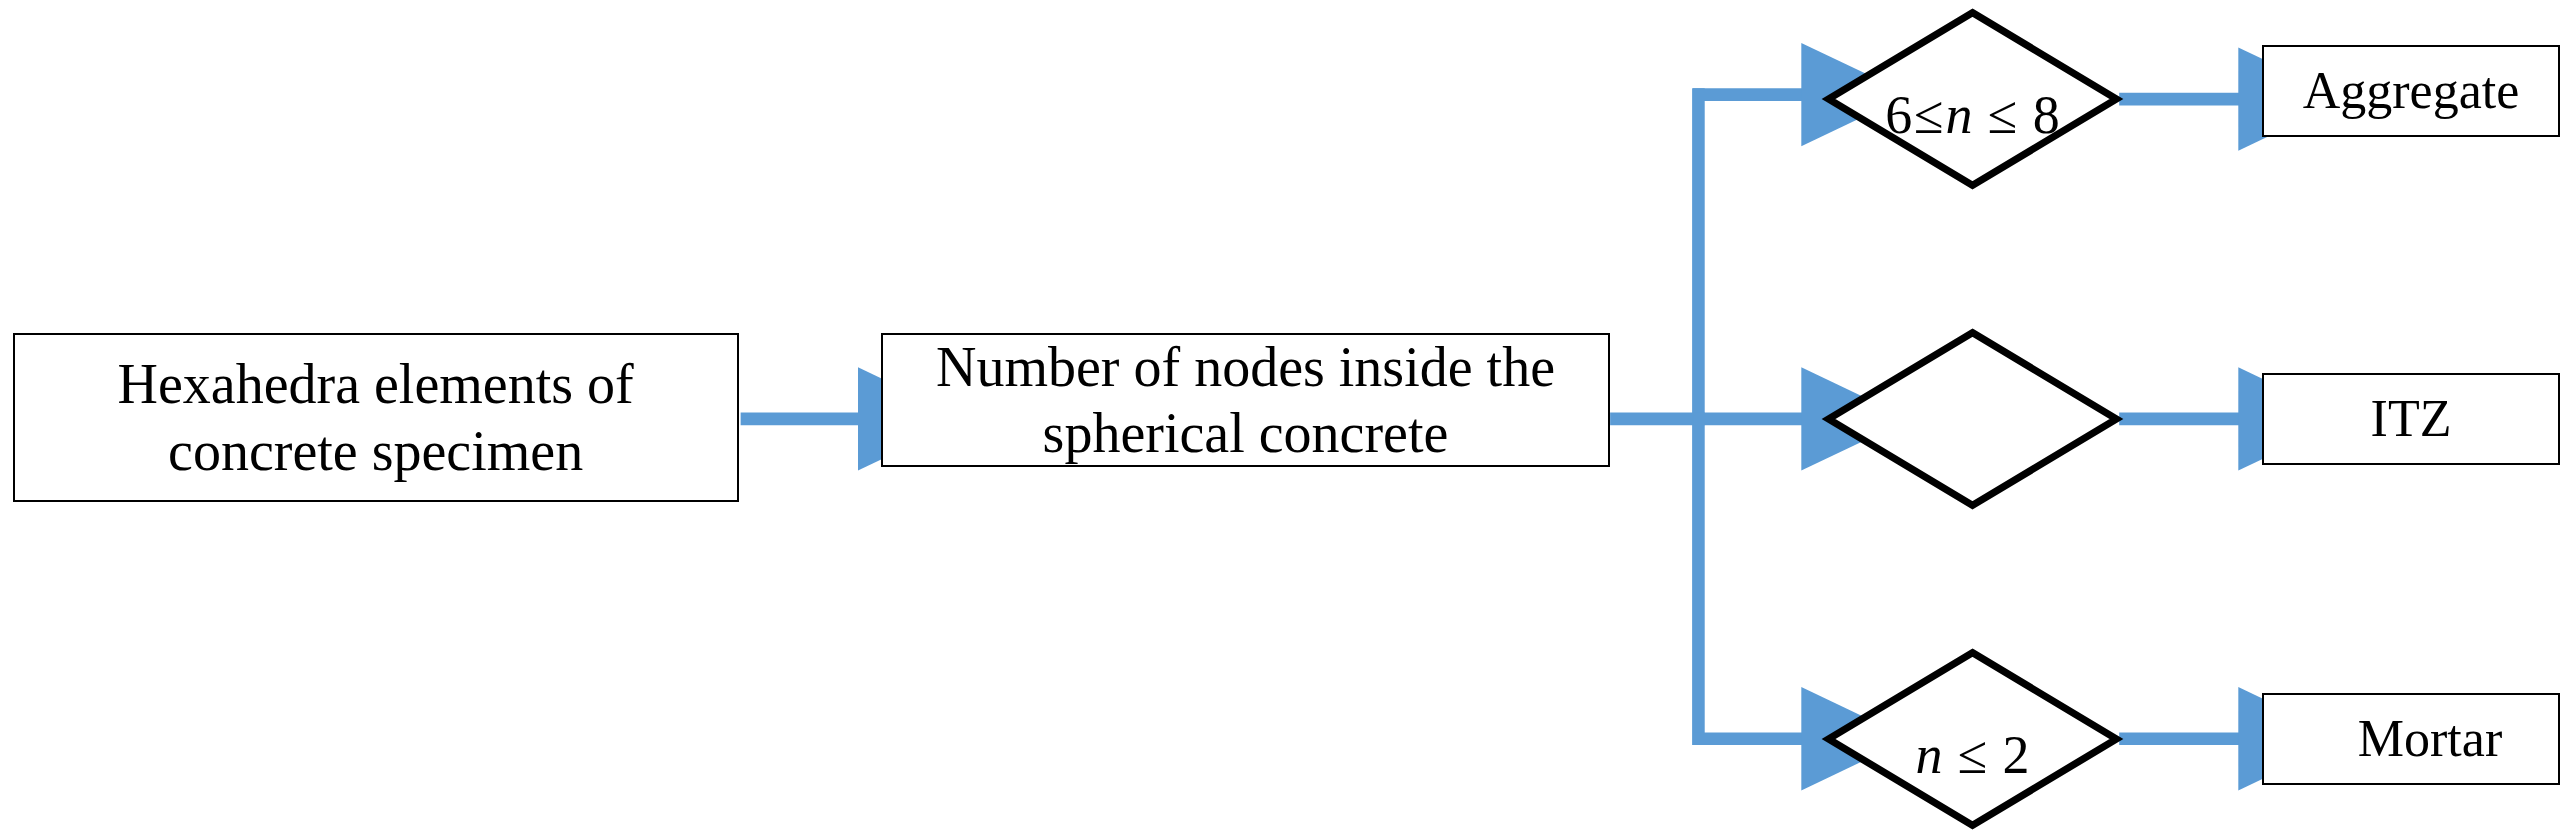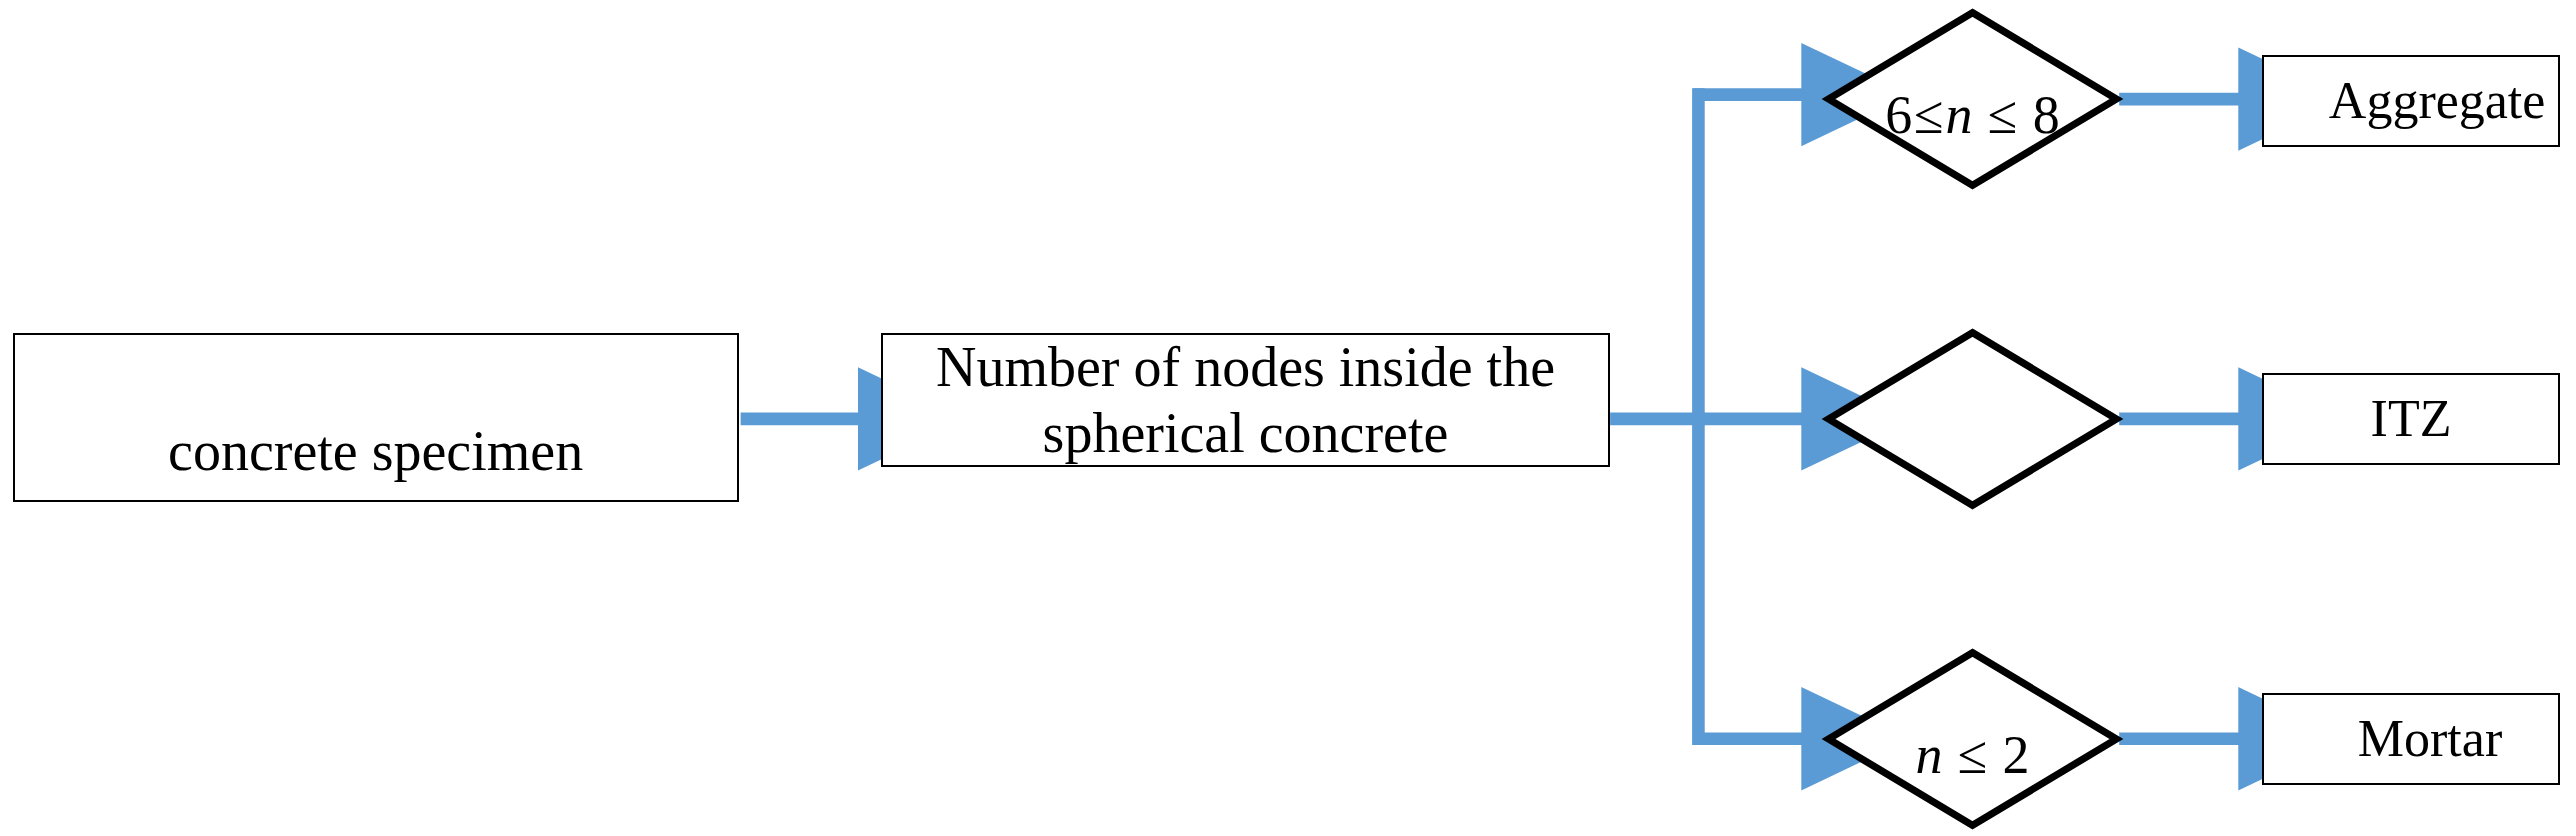--- a/index.html
+++ b/index.html
@@ -57,21 +57,21 @@
     width: 729px;
     height: 134px;
     font-size: 56px;
   }
   .result-box {
     left: 2262px;
     width: 298px;
     height: 92px;
     font-size: 52px;
   }
-  #box-result-aggregate { top: 55px; text-align: right; }
+  #box-result-aggregate { top: 45px; }
   #box-result-itz       { top: 373px; }
   #box-result-mortar    { top: 693px; padding-left: 38px; }
 
   
   .decision {
     position: absolute;
     left: 1825px;
     width: 295px;
     height: 180px;
   }
@@ -151,21 +151,21 @@
       <line x1="2352" y1="465" x2="2487" y2="465" stroke="#5B9BD5" stroke-width="14" marker-end="url(#arrowhead)"></line>
     </g>
 
     <g>
       <line x1="2352" y1="820" x2="2487" y2="820" stroke="#5B9BD5" stroke-width="14" marker-end="url(#arrowhead)"></line>
     </g>
   </svg>
 
   <div class="node-box" id="box-source">
     <span class="node-label">
-      <br>
+      <span>Hexahedra elements of</span><br>
       <span>concrete specimen</span>
     </span>
   </div>
 
   <div class="node-box" id="box-count">
     <span class="node-label">
       <span>Number of nodes inside the</span><br>
       <span>spherical concrete</span>
     </span>
   </div>

